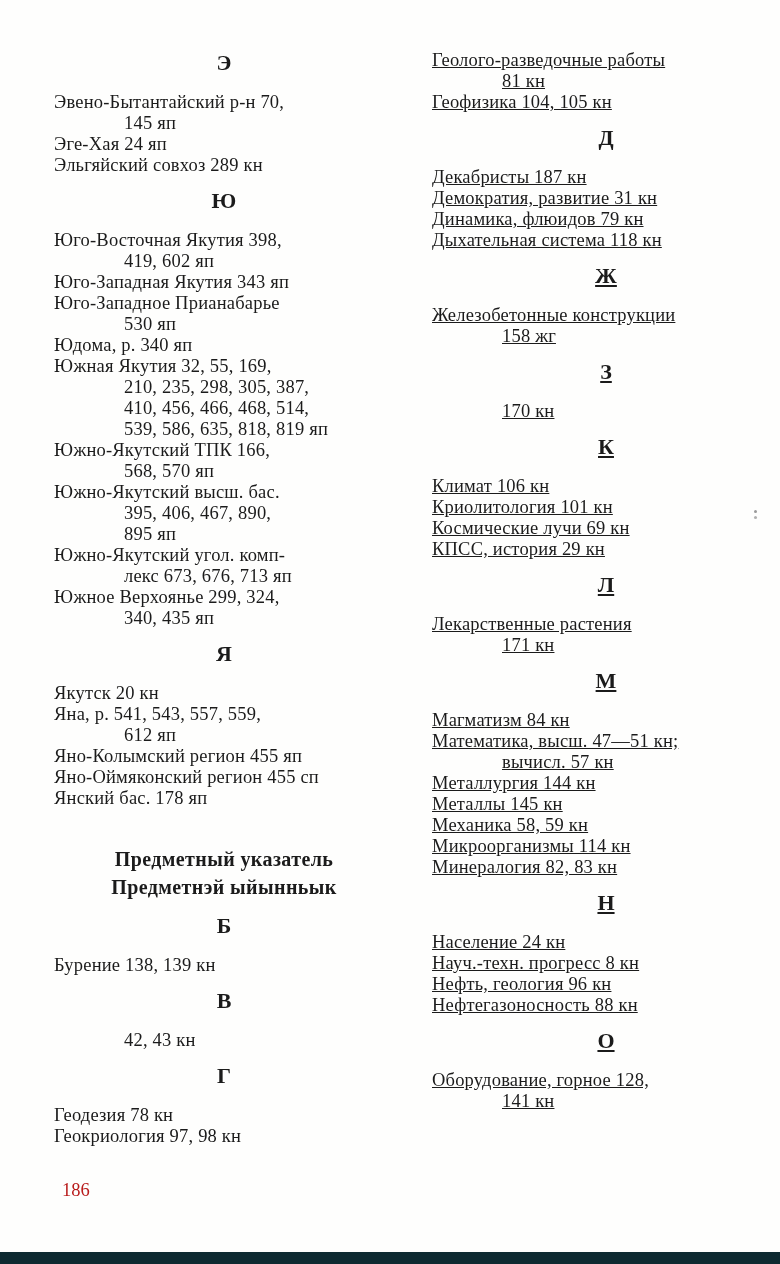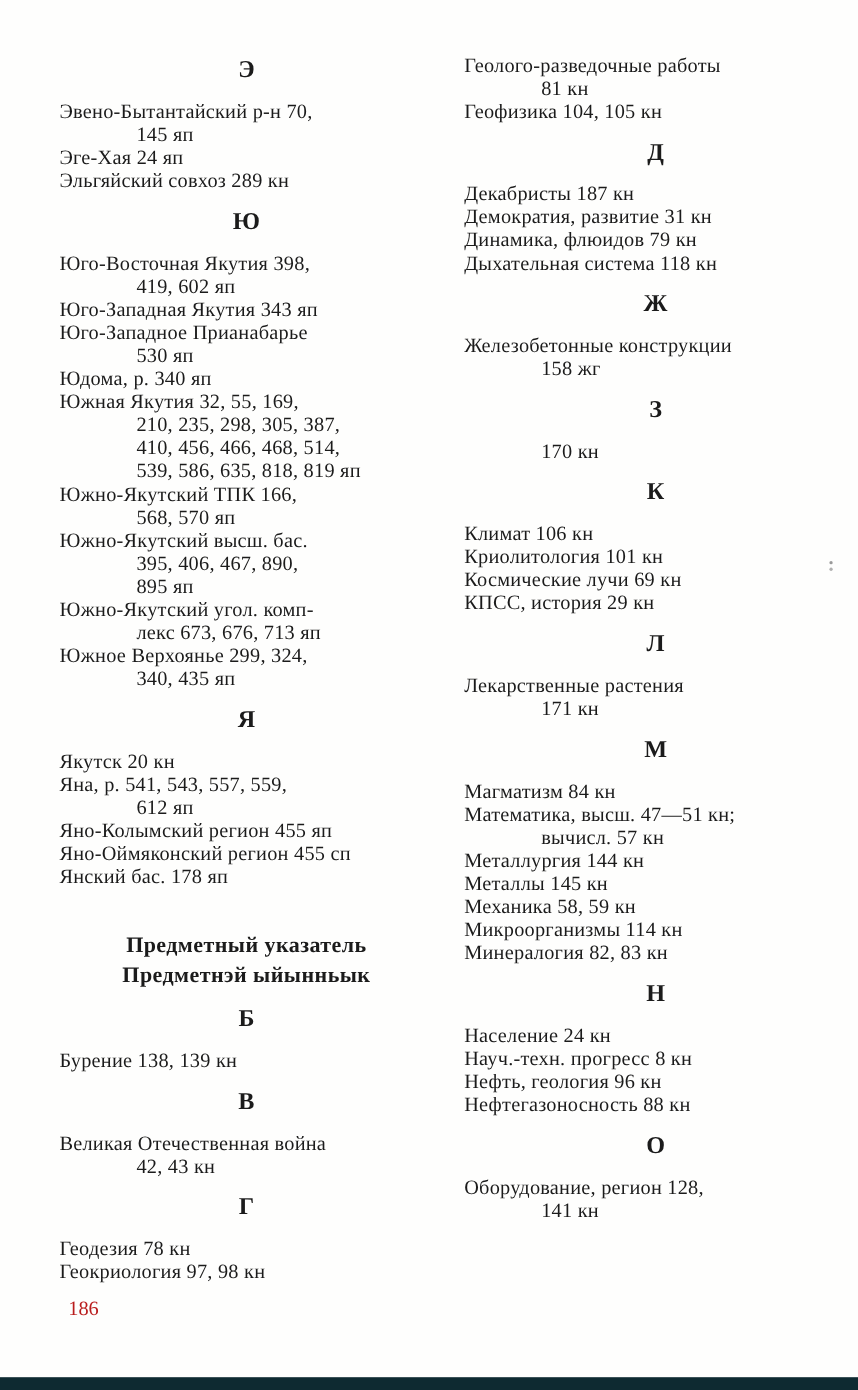--- a/index.html
+++ b/index.html
@@ -18,23 +18,24 @@
   }
   .col {
     position: absolute;
     top: 38px;
   }
   .col-left {
     left: 54px;
     width: 340px;
   }
   .col-right {
-    left: 422px;
+    left: 432px;
     width: 348px;
     padding-top: 12px;
+    text-decoration: underline;
   }
   .entry {
     font-size: 18.5px;
     line-height: 21px;
     letter-spacing: 0.2px;
   }
   .entry .line {
     white-space: nowrap;
   }
   .entry .cont {
@@ -157,21 +158,20 @@
       <div class="title-block">
         <div class="title-line">Предметный указатель</div>
         <div class="title-line">Предметнэй ыйынньык</div>
       </div>
       <div class="letter">Б</div>
       <div class="entry">
         <div class="line">Бурение 138, 139 кн</div>
       </div>
       <div class="letter">В</div>
       <div class="entry">
-        <div class="line">Великая Отечественная война</div>
         <div class="line cont">42, 43 кн</div>
       </div>
       <div class="letter">Г</div>
       <div class="entry">
         <div class="line">Геодезия 78 кн</div>
       </div>
       <div class="entry">
         <div class="line">Геокриология 97, 98 кн</div>
       </div>
     </div>
@@ -254,20 +254,20 @@
         <div class="line">Науч.-техн. прогресс 8 кн</div>
       </div>
       <div class="entry">
         <div class="line">Нефть, геология 96 кн</div>
       </div>
       <div class="entry">
         <div class="line">Нефтегазоносность 88 кн</div>
       </div>
       <div class="letter">О</div>
       <div class="entry">
-        <div class="line">Оборудование, регион 128,</div>
+        <div class="line">Оборудование, горное 128,</div>
         <div class="line cont">141 кн</div>
       </div>
     </div>
   <div class="pagenum">186</div>
   <div class="scan-speck"></div>
   <div class="bottom-bar"></div>
 </div>
 
 </body></html>

